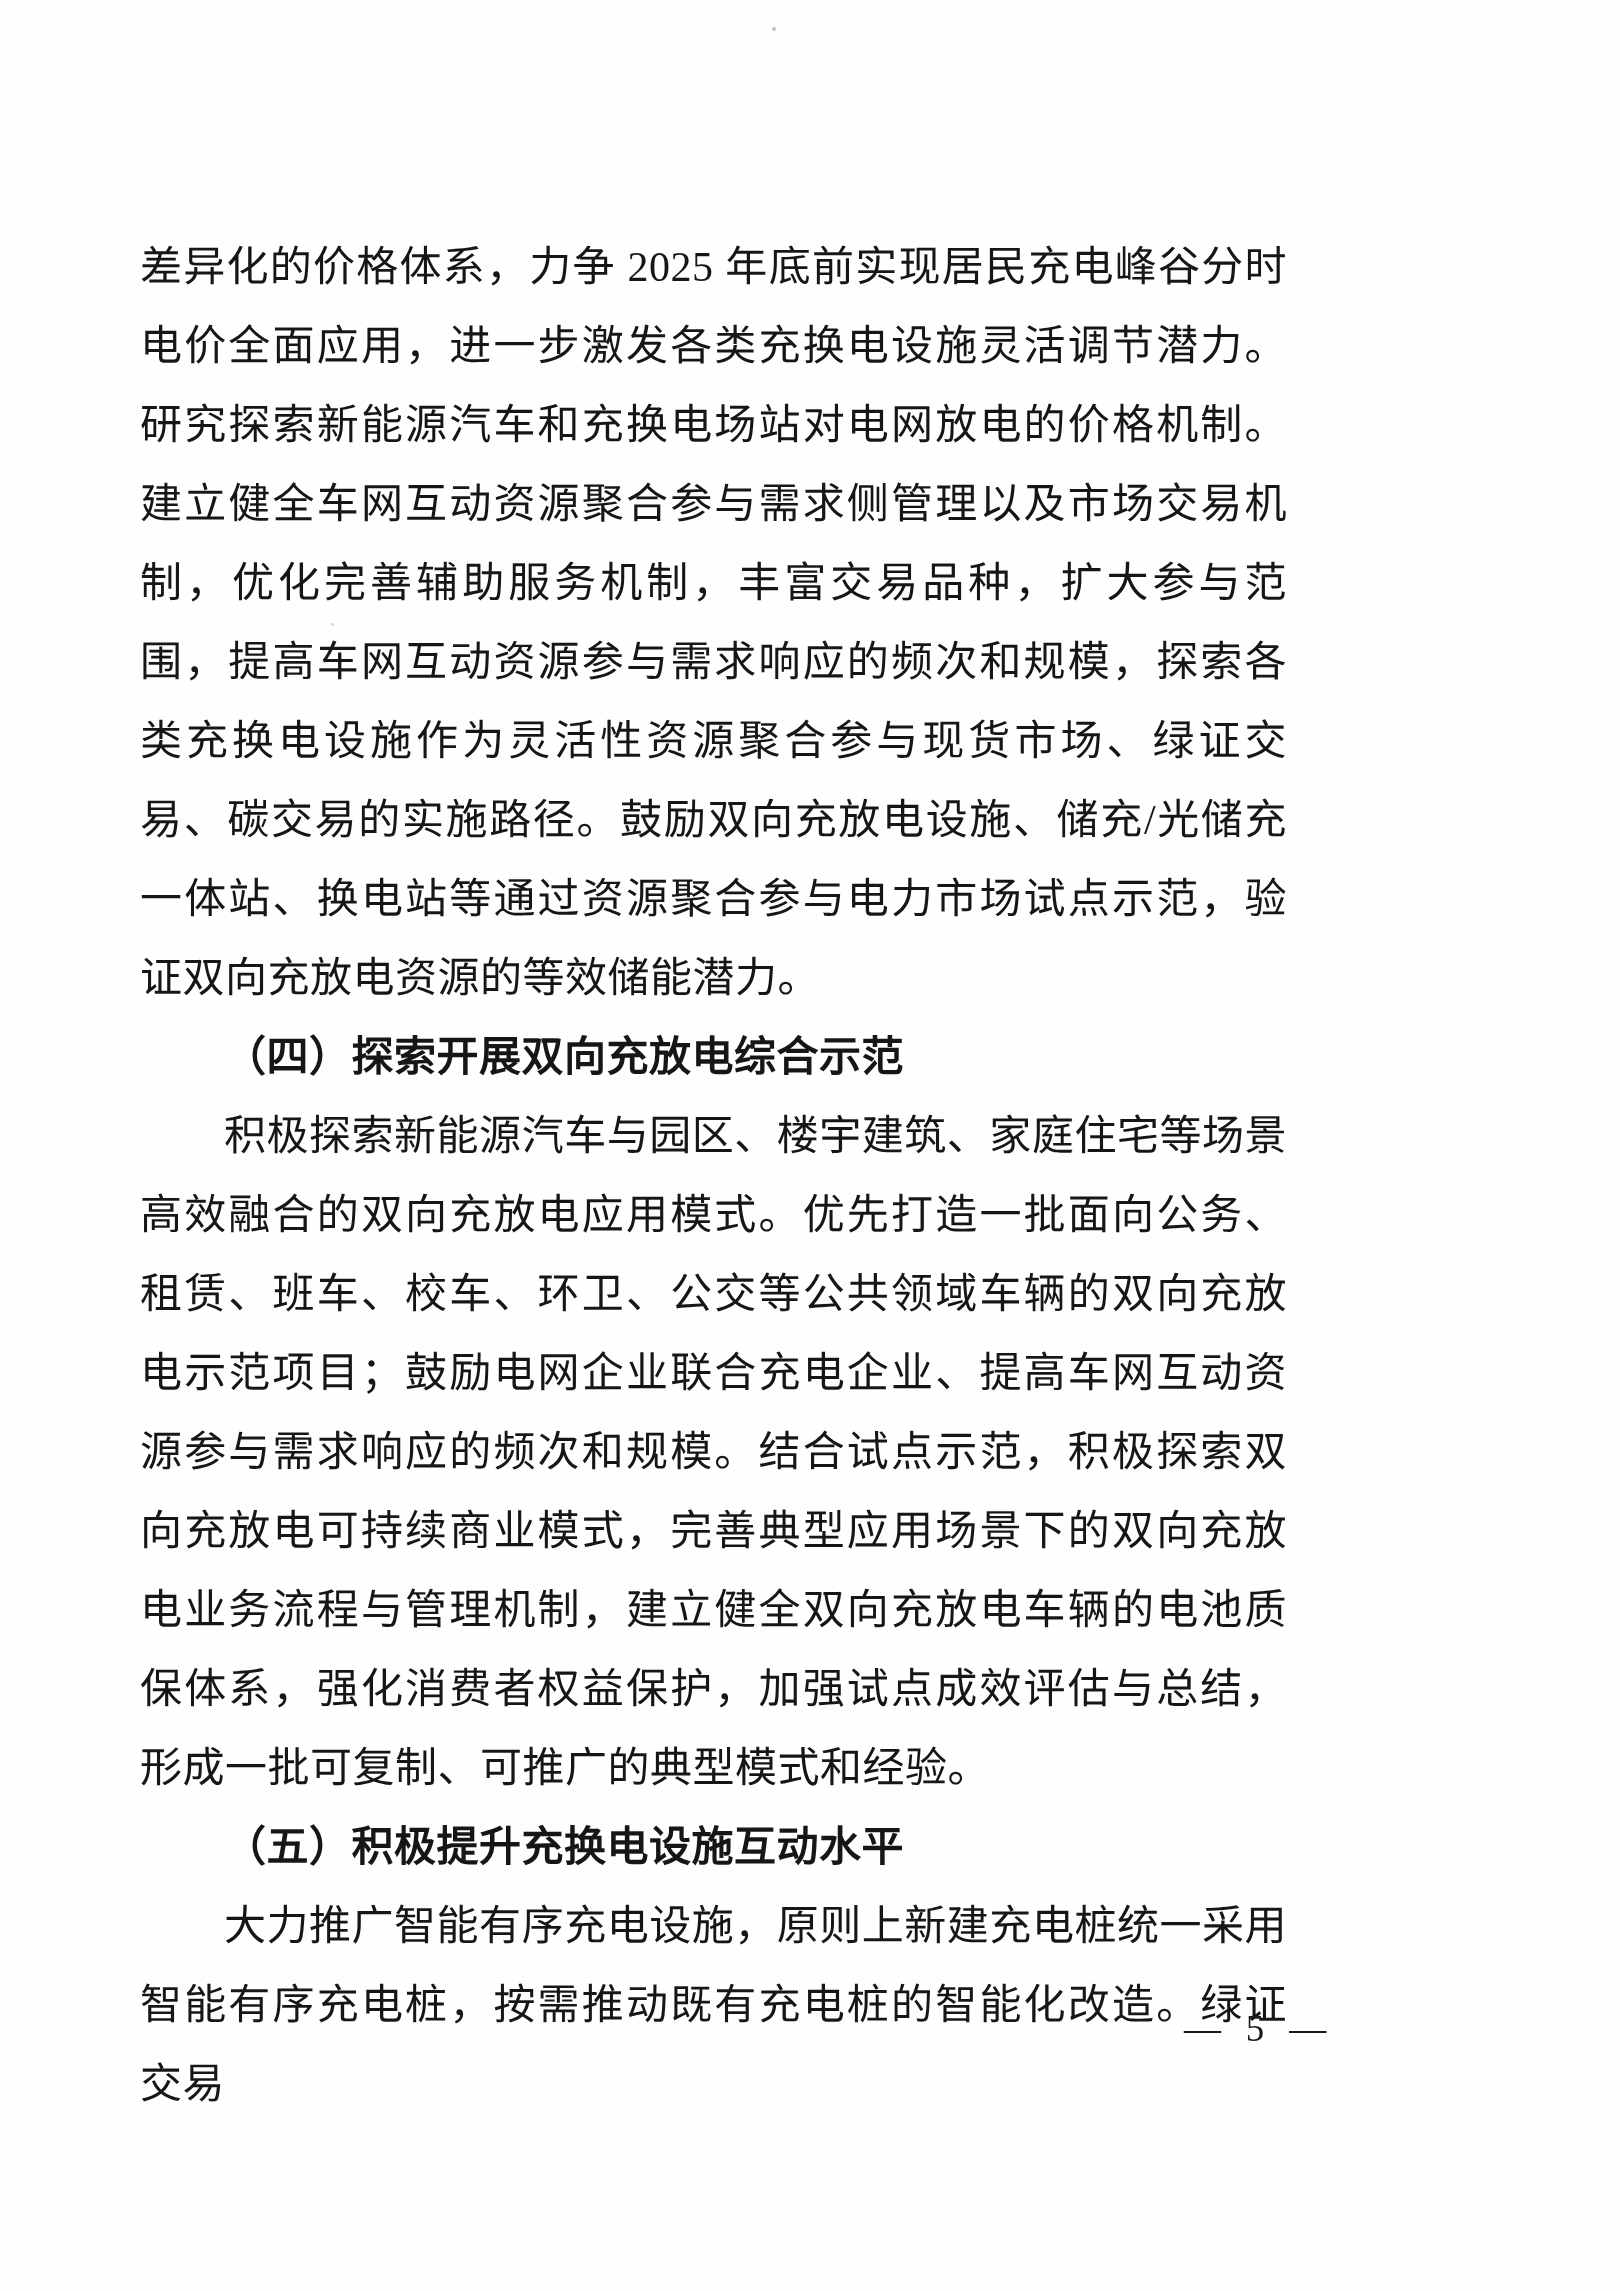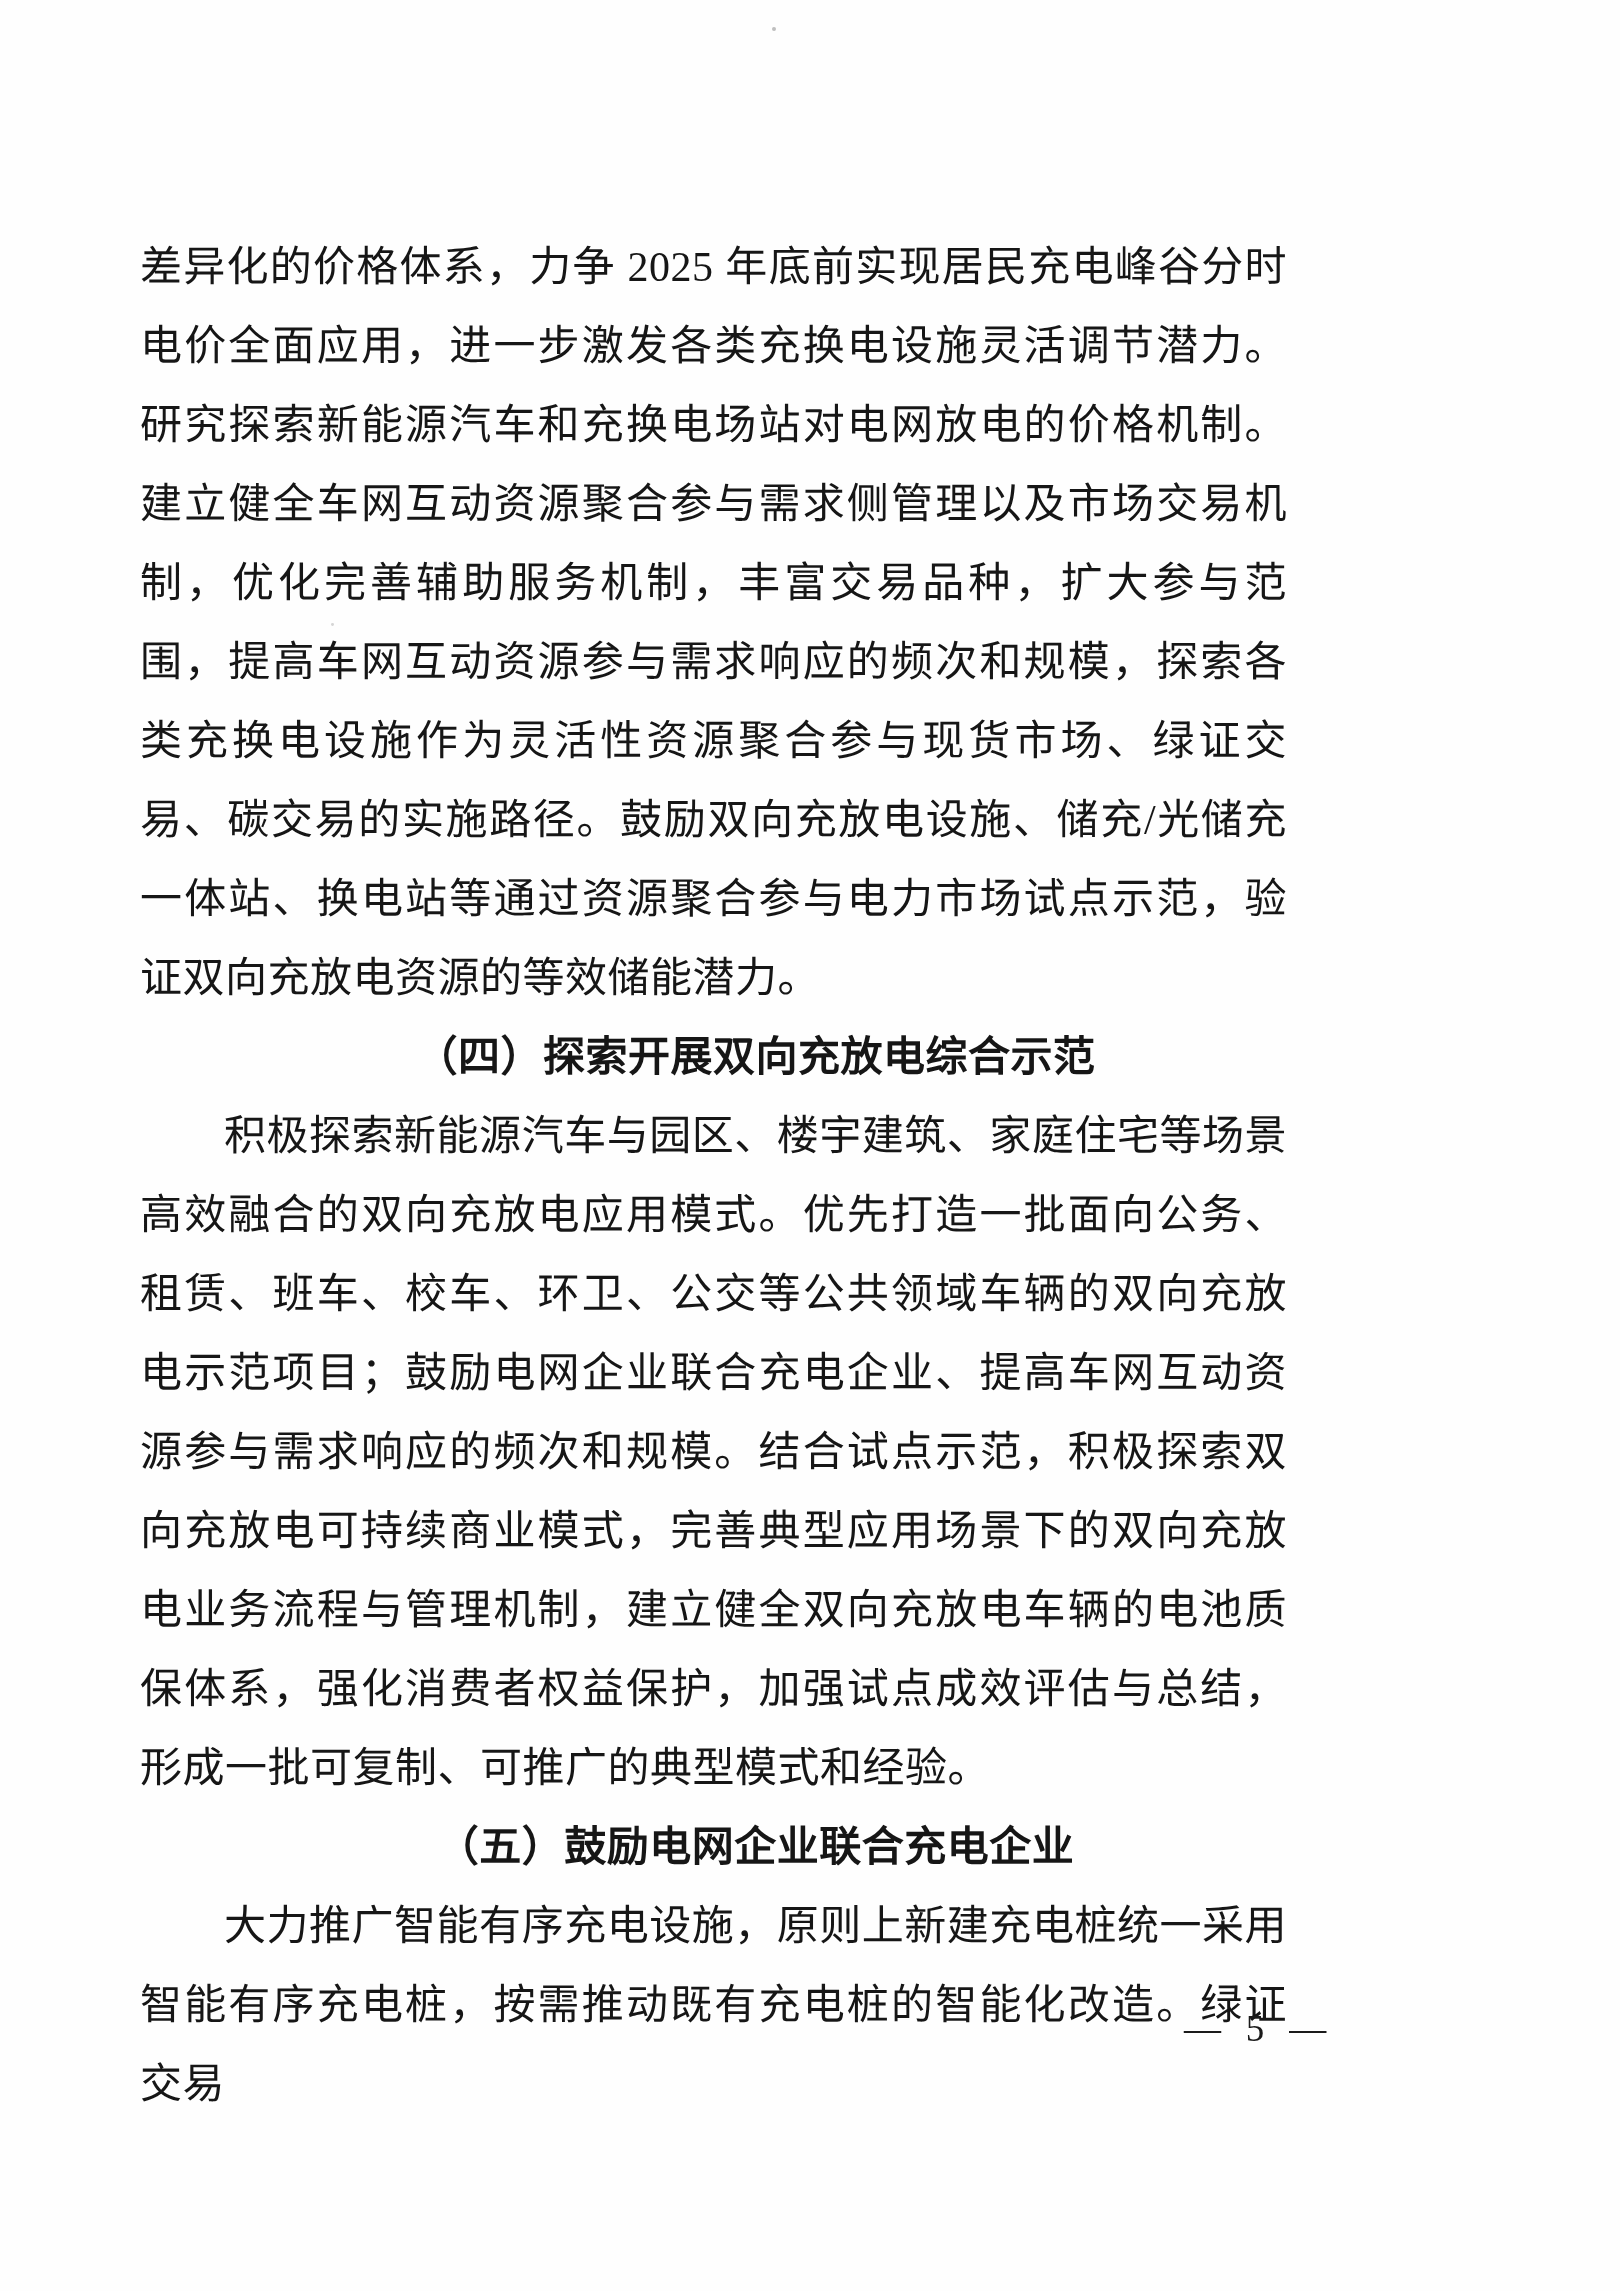--- a/index.html
+++ b/index.html
@@ -30,21 +30,21 @@
   }
 
   p.body { text-align: justify; }
   .indent { text-indent: 2em; }
 
   .heading {
     font-weight: 700;
     font-size: 42px;
     line-height: 79px;
     text-indent: 2em;
-    text-align: center;
+    text-align: left;
   }
 
   .page-number {
     position: absolute;
     top: 2007px;
     right: 286px;
     font-size: 37px;
     letter-spacing: 7.8px;
     white-space: nowrap;
     color: #1a1a1a;
@@ -67,21 +67,21 @@
   <div class="speck speck-1"></div>
   <div class="speck speck-2"></div>
 
   <div class="text-block">
     <p class="body">差异化的价格体系，力争 2025 年底前实现居民充电峰谷分时电价全面应用，进一步激发各类充换电设施灵活调节潜力。研究探索新能源汽车和充换电场站对电网放电的价格机制。建立健全车网互动资源聚合参与需求侧管理以及市场交易机制，优化完善辅助服务机制，丰富交易品种，扩大参与范围，提高车网互动资源参与需求响应的频次和规模，探索各类充换电设施作为灵活性资源聚合参与现货市场、绿证交易、碳交易的实施路径。鼓励双向充放电设施、储充/光储充一体站、换电站等通过资源聚合参与电力市场试点示范，验证双向充放电资源的等效储能潜力。</p>
 
     <p class="heading">（四）探索开展双向充放电综合示范</p>
 
     <p class="body indent">积极探索新能源汽车与园区、楼宇建筑、家庭住宅等场景高效融合的双向充放电应用模式。优先打造一批面向公务、租赁、班车、校车、环卫、公交等公共领域车辆的双向充放电示范项目；鼓励电网企业联合充电企业、提高车网互动资源参与需求响应的频次和规模。结合试点示范，积极探索双向充放电可持续商业模式，完善典型应用场景下的双向充放电业务流程与管理机制，建立健全双向充放电车辆的电池质保体系，强化消费者权益保护，加强试点成效评估与总结，形成一批可复制、可推广的典型模式和经验。</p>
 
-    <p class="heading">（五）鼓励电网企业联合充电企业</p>
+    <p class="heading">（五）积极提升充换电设施互动水平</p>
 
     <p class="body indent">大力推广智能有序充电设施，原则上新建充电桩统一采用智能有序充电桩，按需推动既有充电桩的智能化改造。绿证交易</p>
   </div>
 
   <div class="page-number">— 5 —</div>
 
 </div>
 
 
 </body></html>

